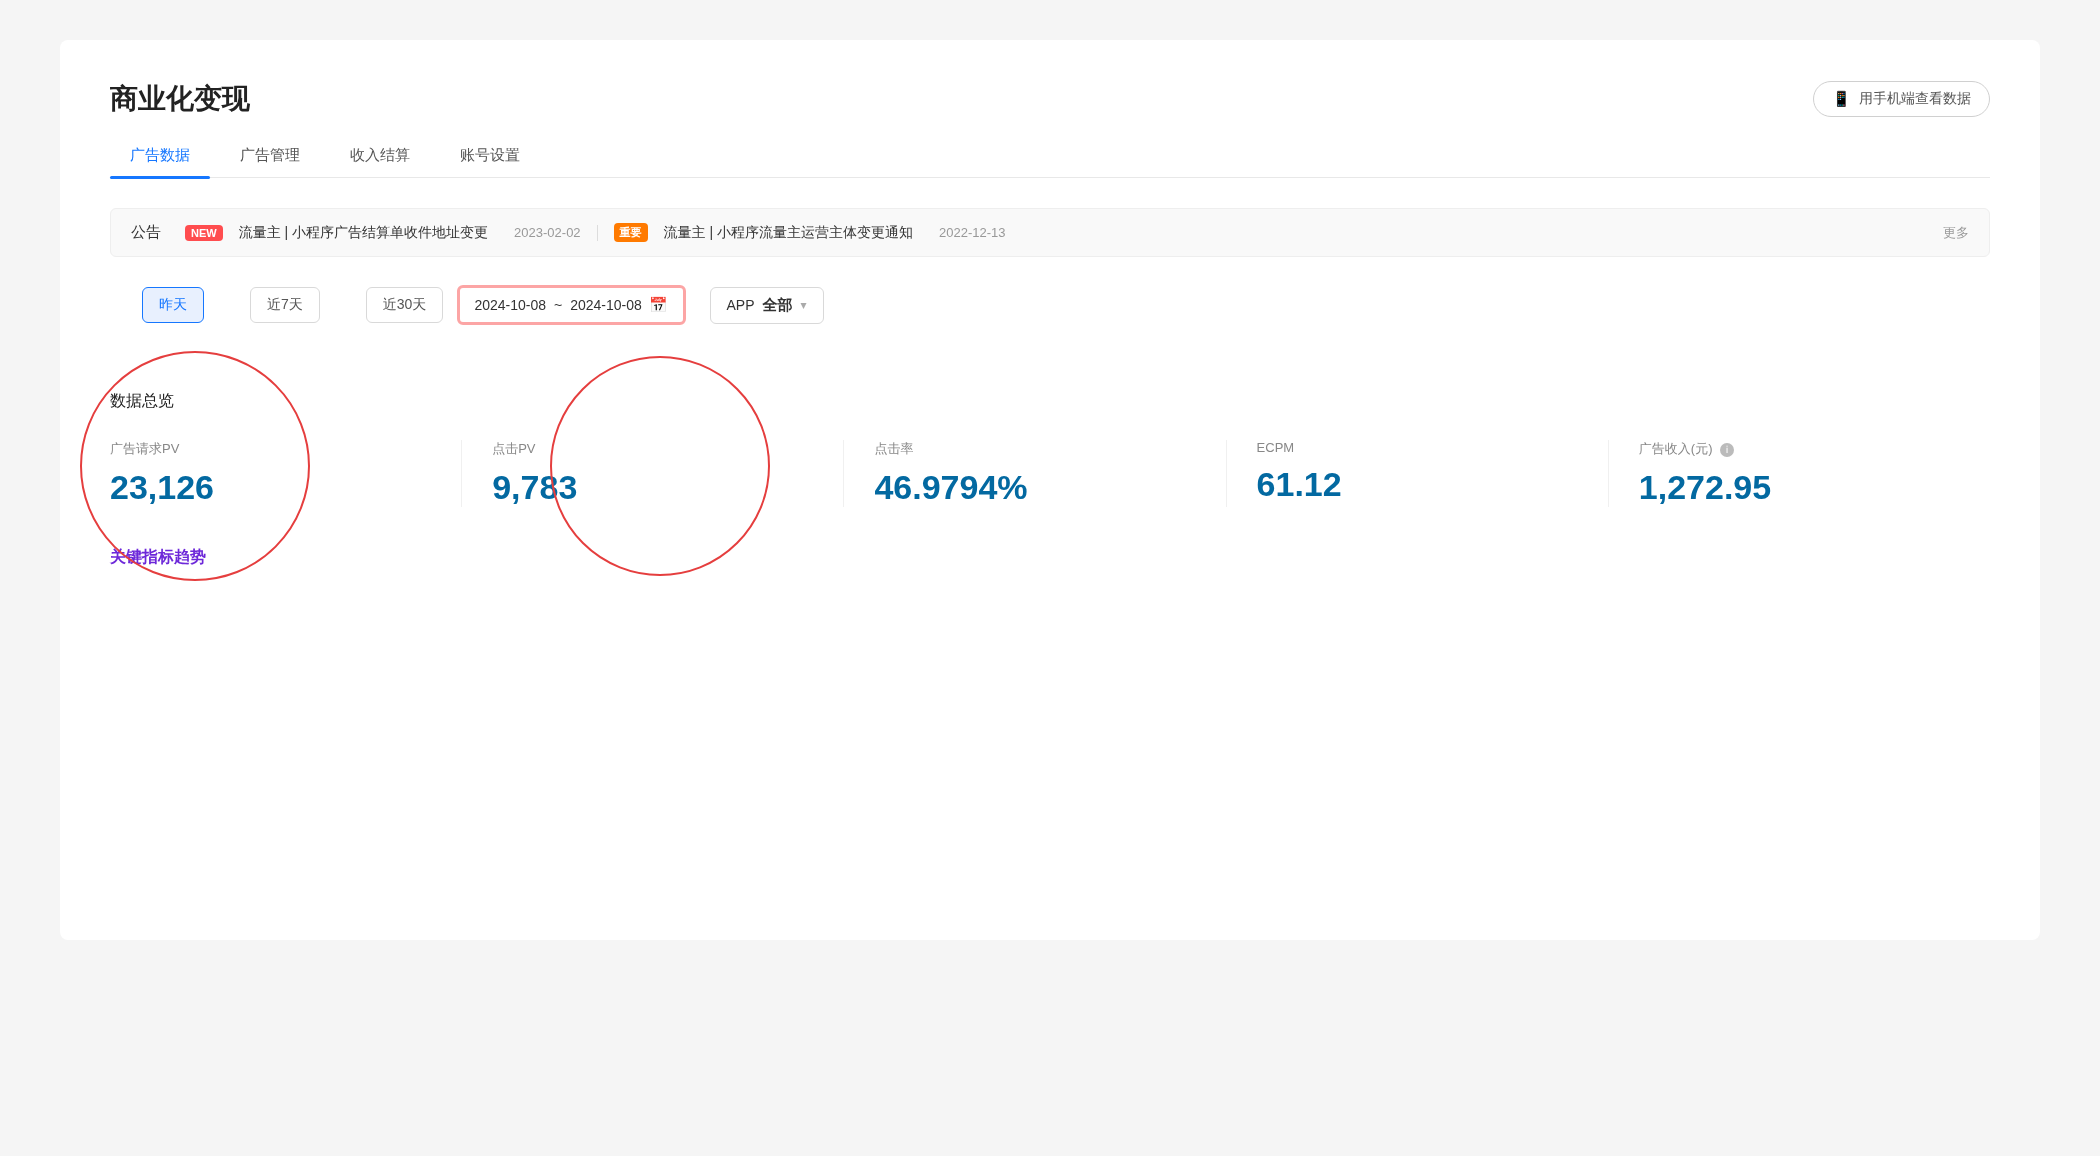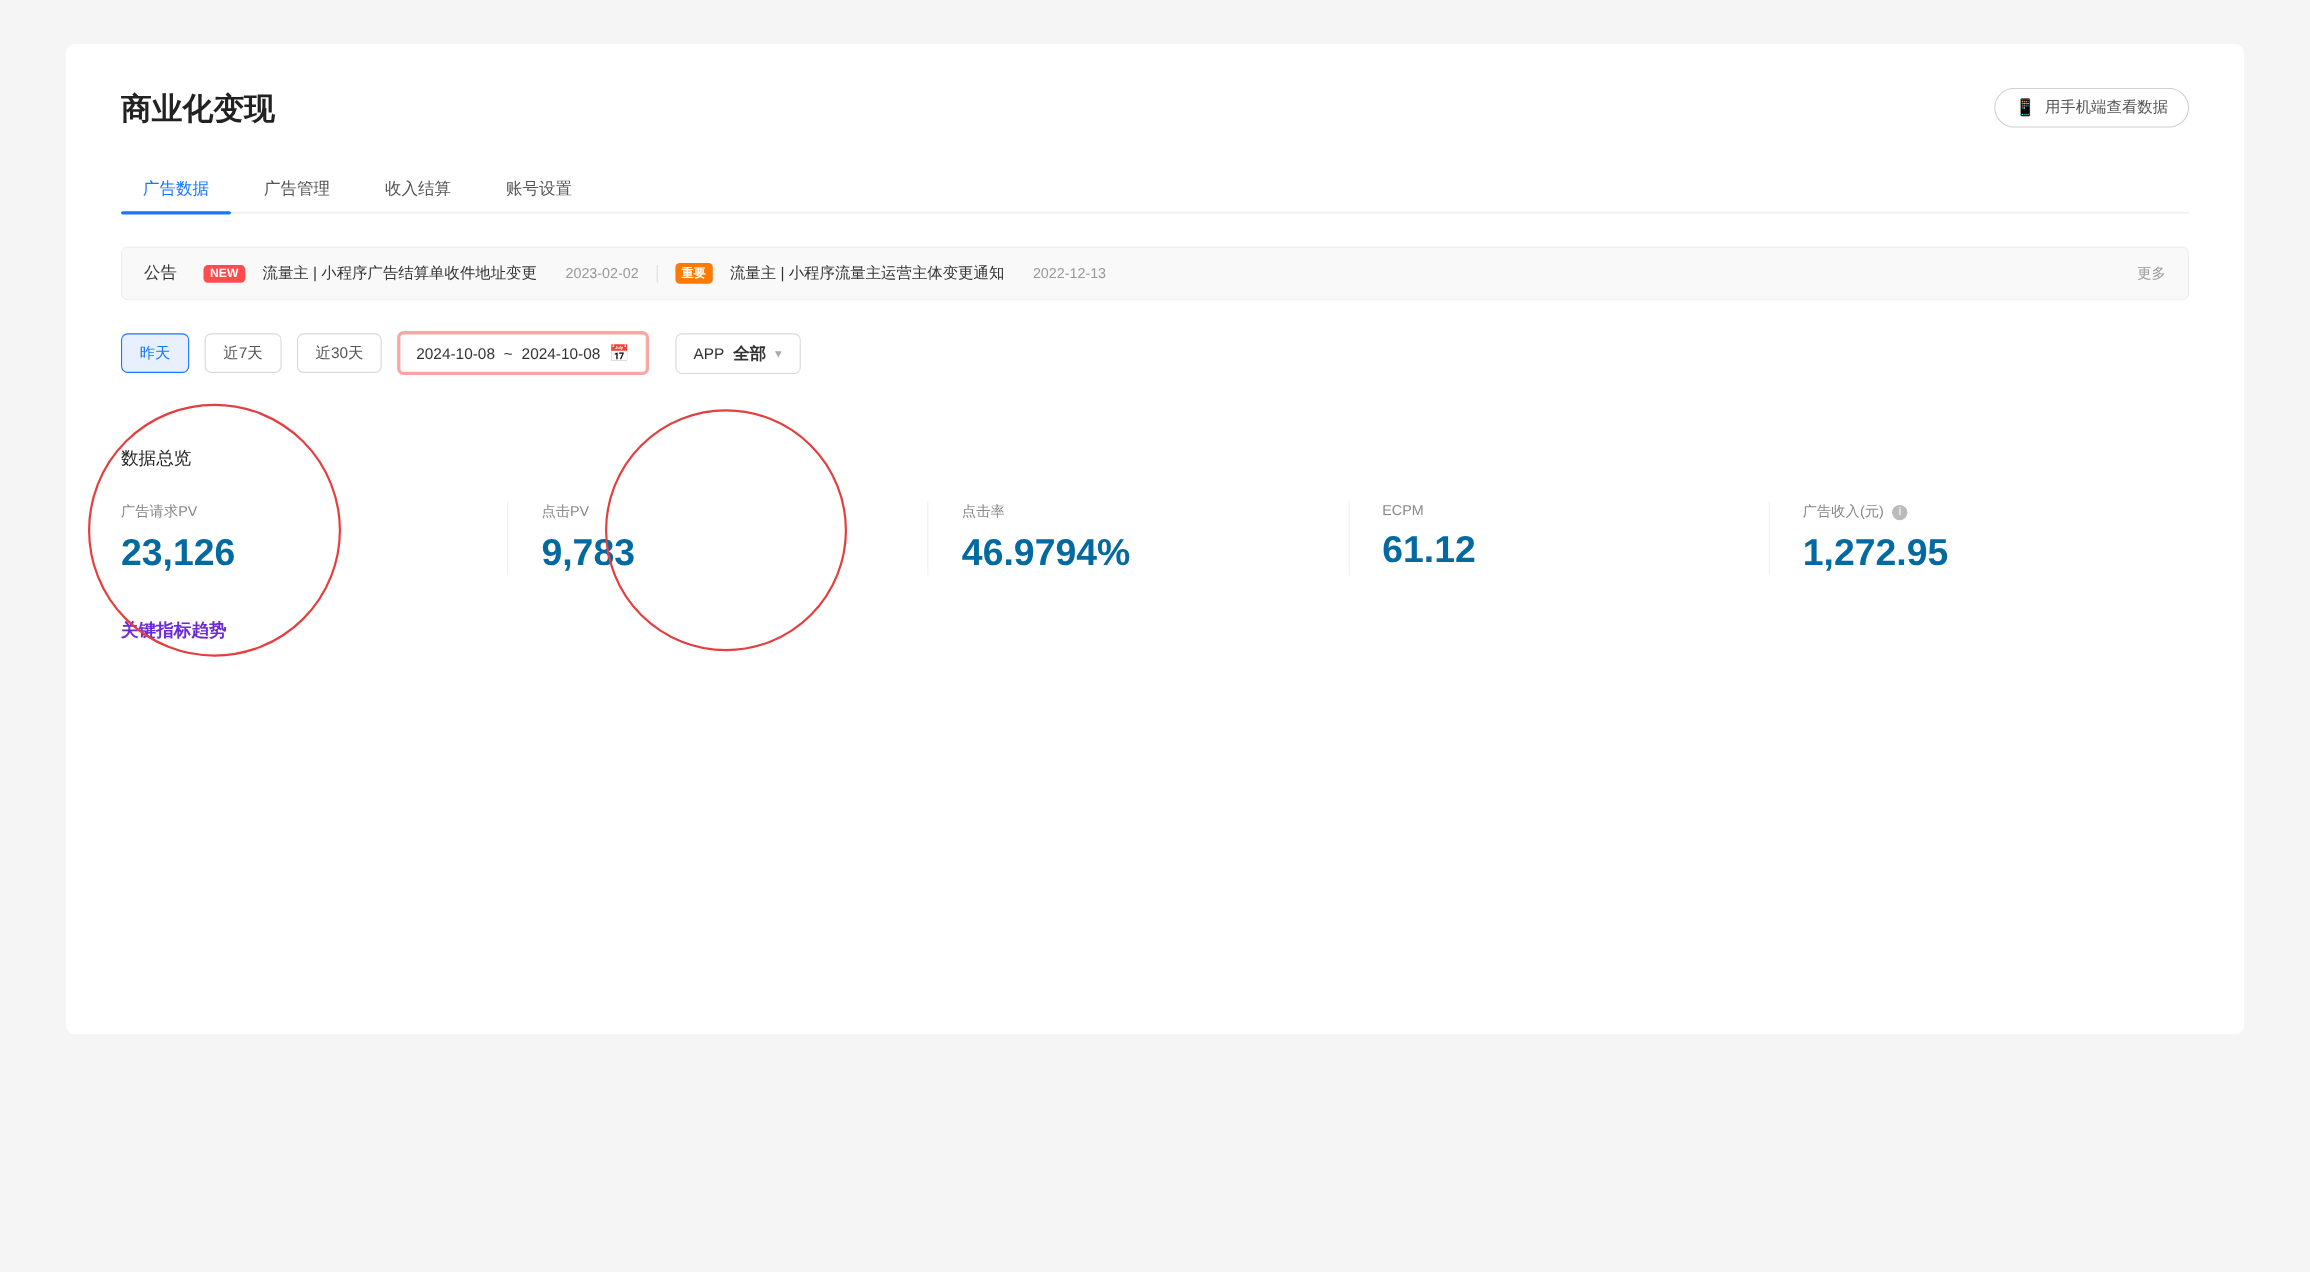--- a/index.html
+++ b/index.html
@@ -17,22 +17,22 @@
     .main-content {
       background: #fff;
       margin: 40px 60px;
       border-radius: 8px;
       padding: 40px 50px;
       min-height: 900px;
     }
     .page-header {
       display: flex;
       justify-content: space-between;
-      align-items: flex-start;
-      margin-bottom: 32px;
+      align-items: center;
+      margin-bottom: 16px;
     }
     .page-title {
       font-size: 28px;
       font-weight: bold;
       color: #222;
     }
     .mobile-btn {
       display: flex;
       align-items: center;
       gap: 8px;
@@ -147,20 +147,21 @@
       margin-bottom: 36px;
     }
     .time-btn {
       padding: 8px 16px;
       border-radius: 6px;
       border: 1px solid #d9d9d9;
       font-size: 14px;
       cursor: pointer;
       background: #fff;
       color: #555;
+      margin-left: 32px;
     }
     .time-btn.active {
       background: #e8f0fe;
       color: #1677ff;
       border-color: #1677ff;
       font-weight: 500;
     }
     .date-range {
       display: flex;
       align-items: center;

